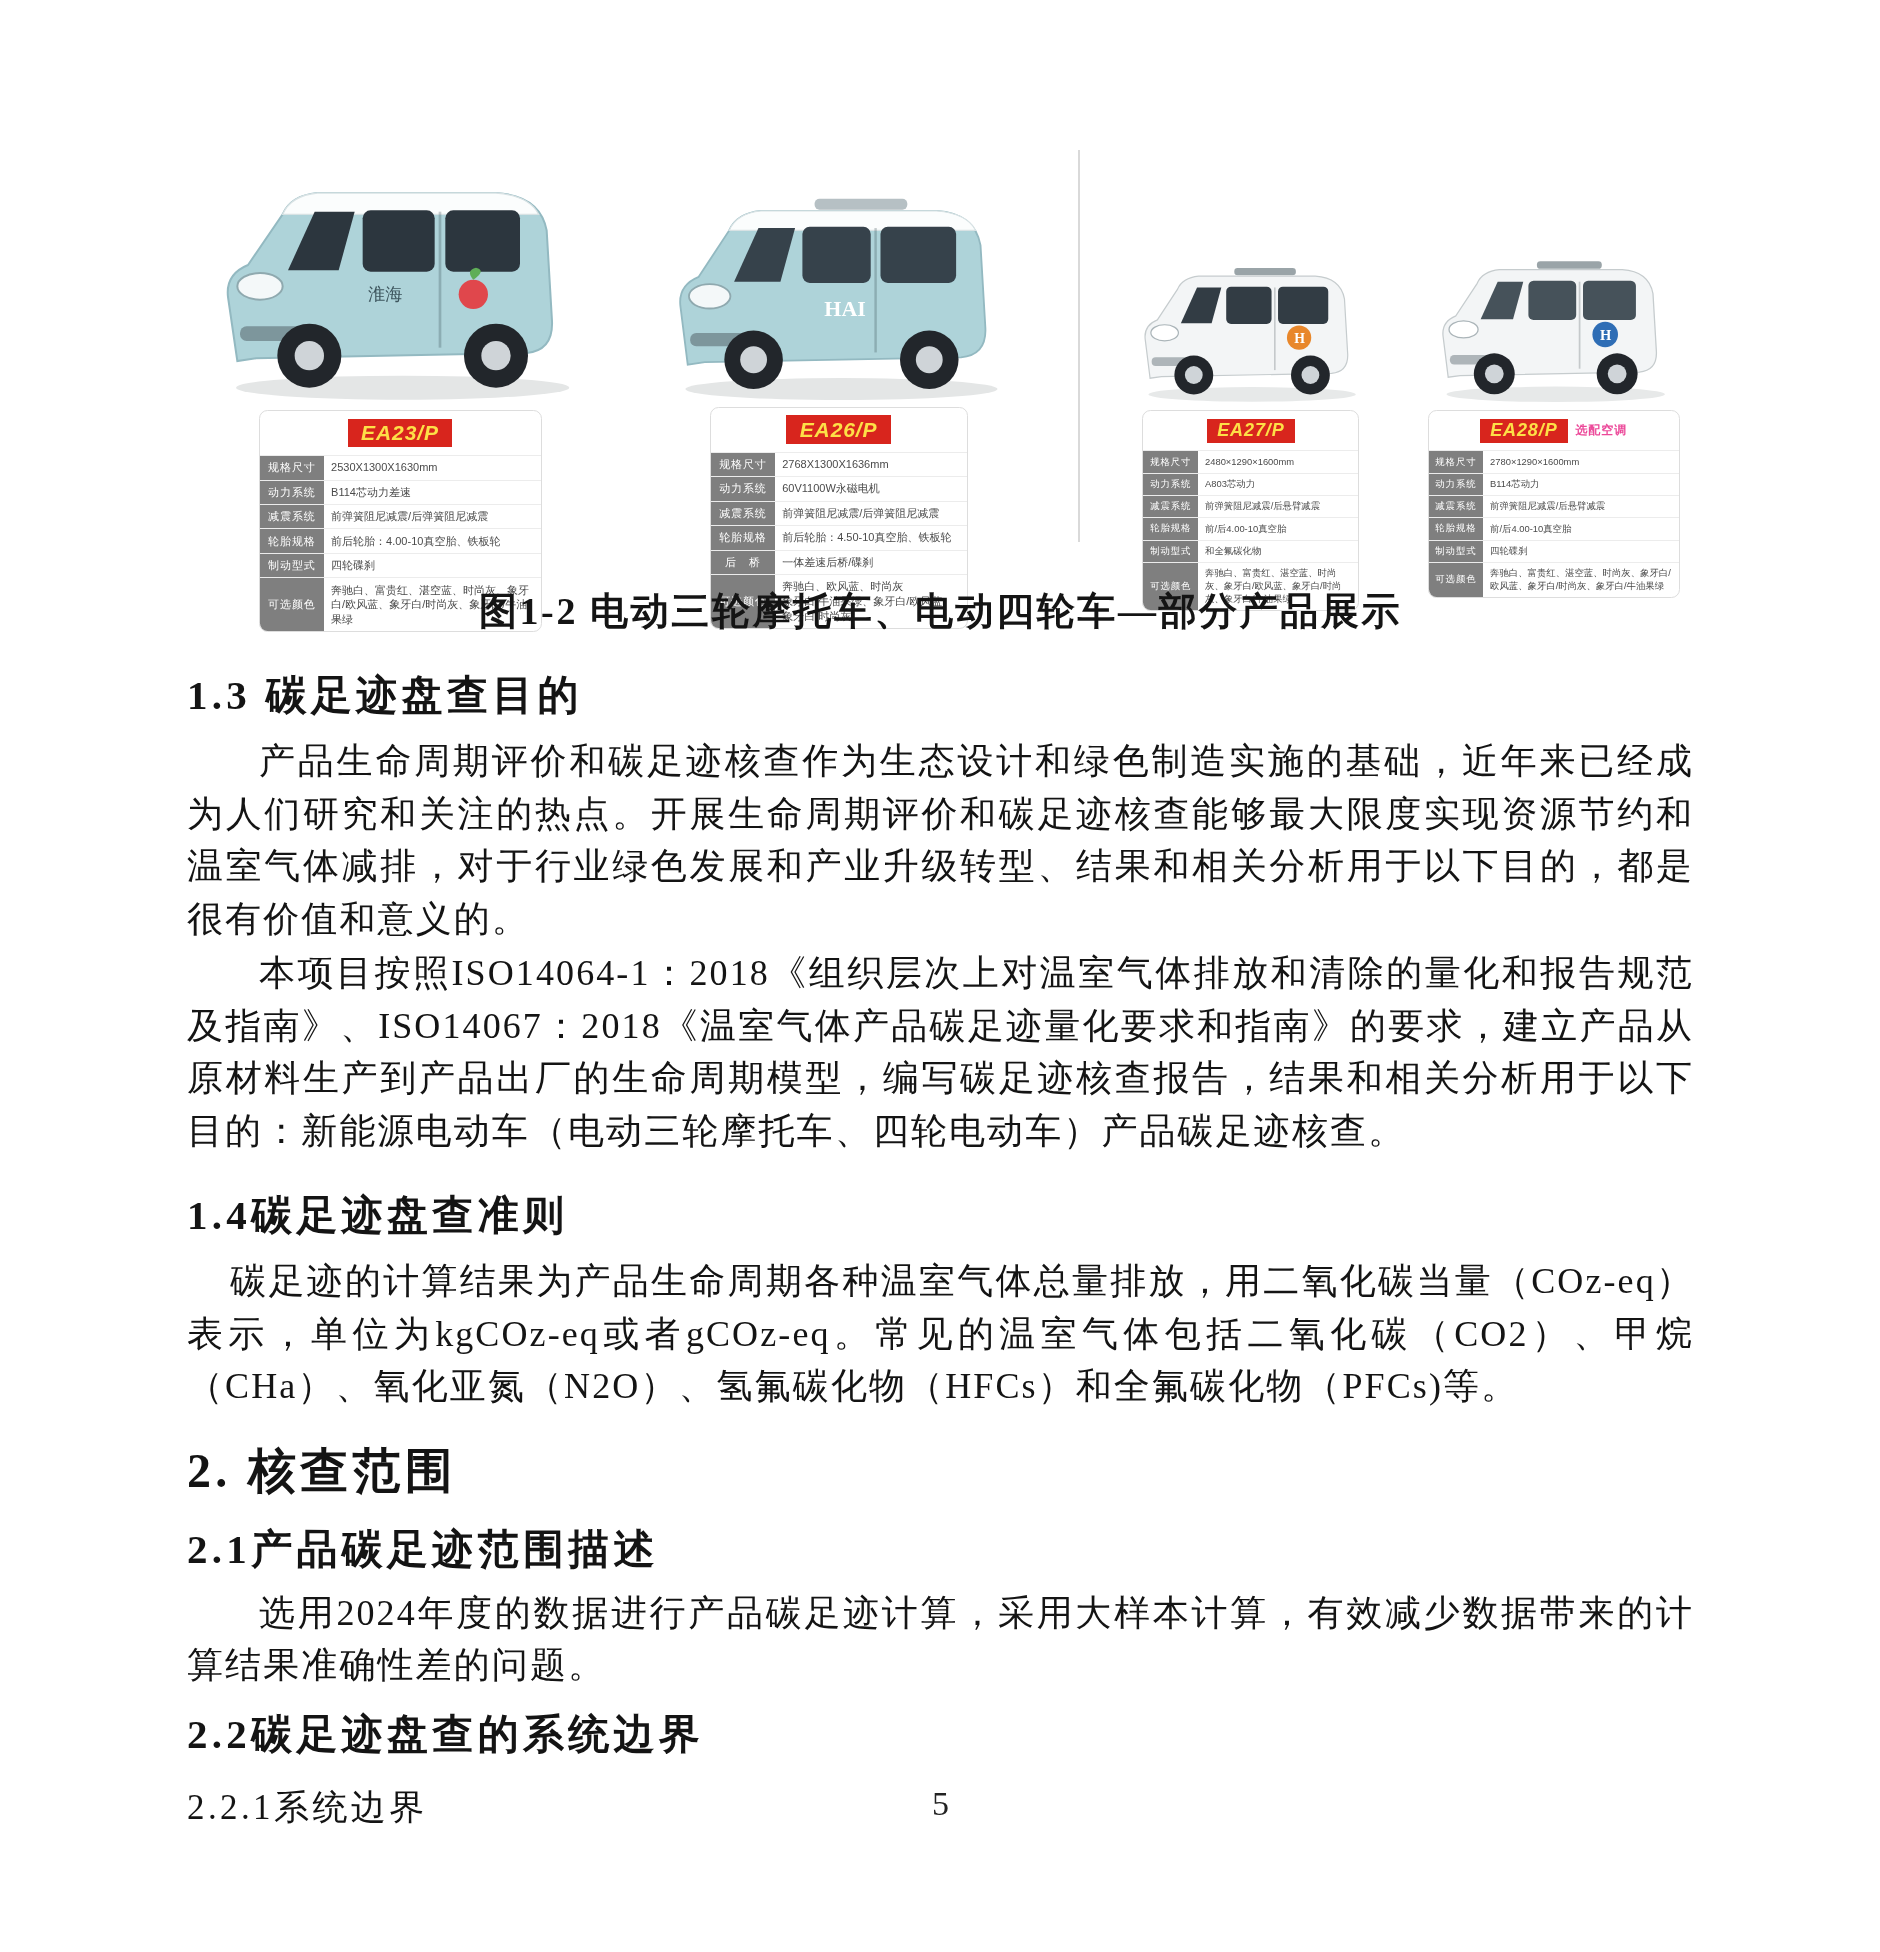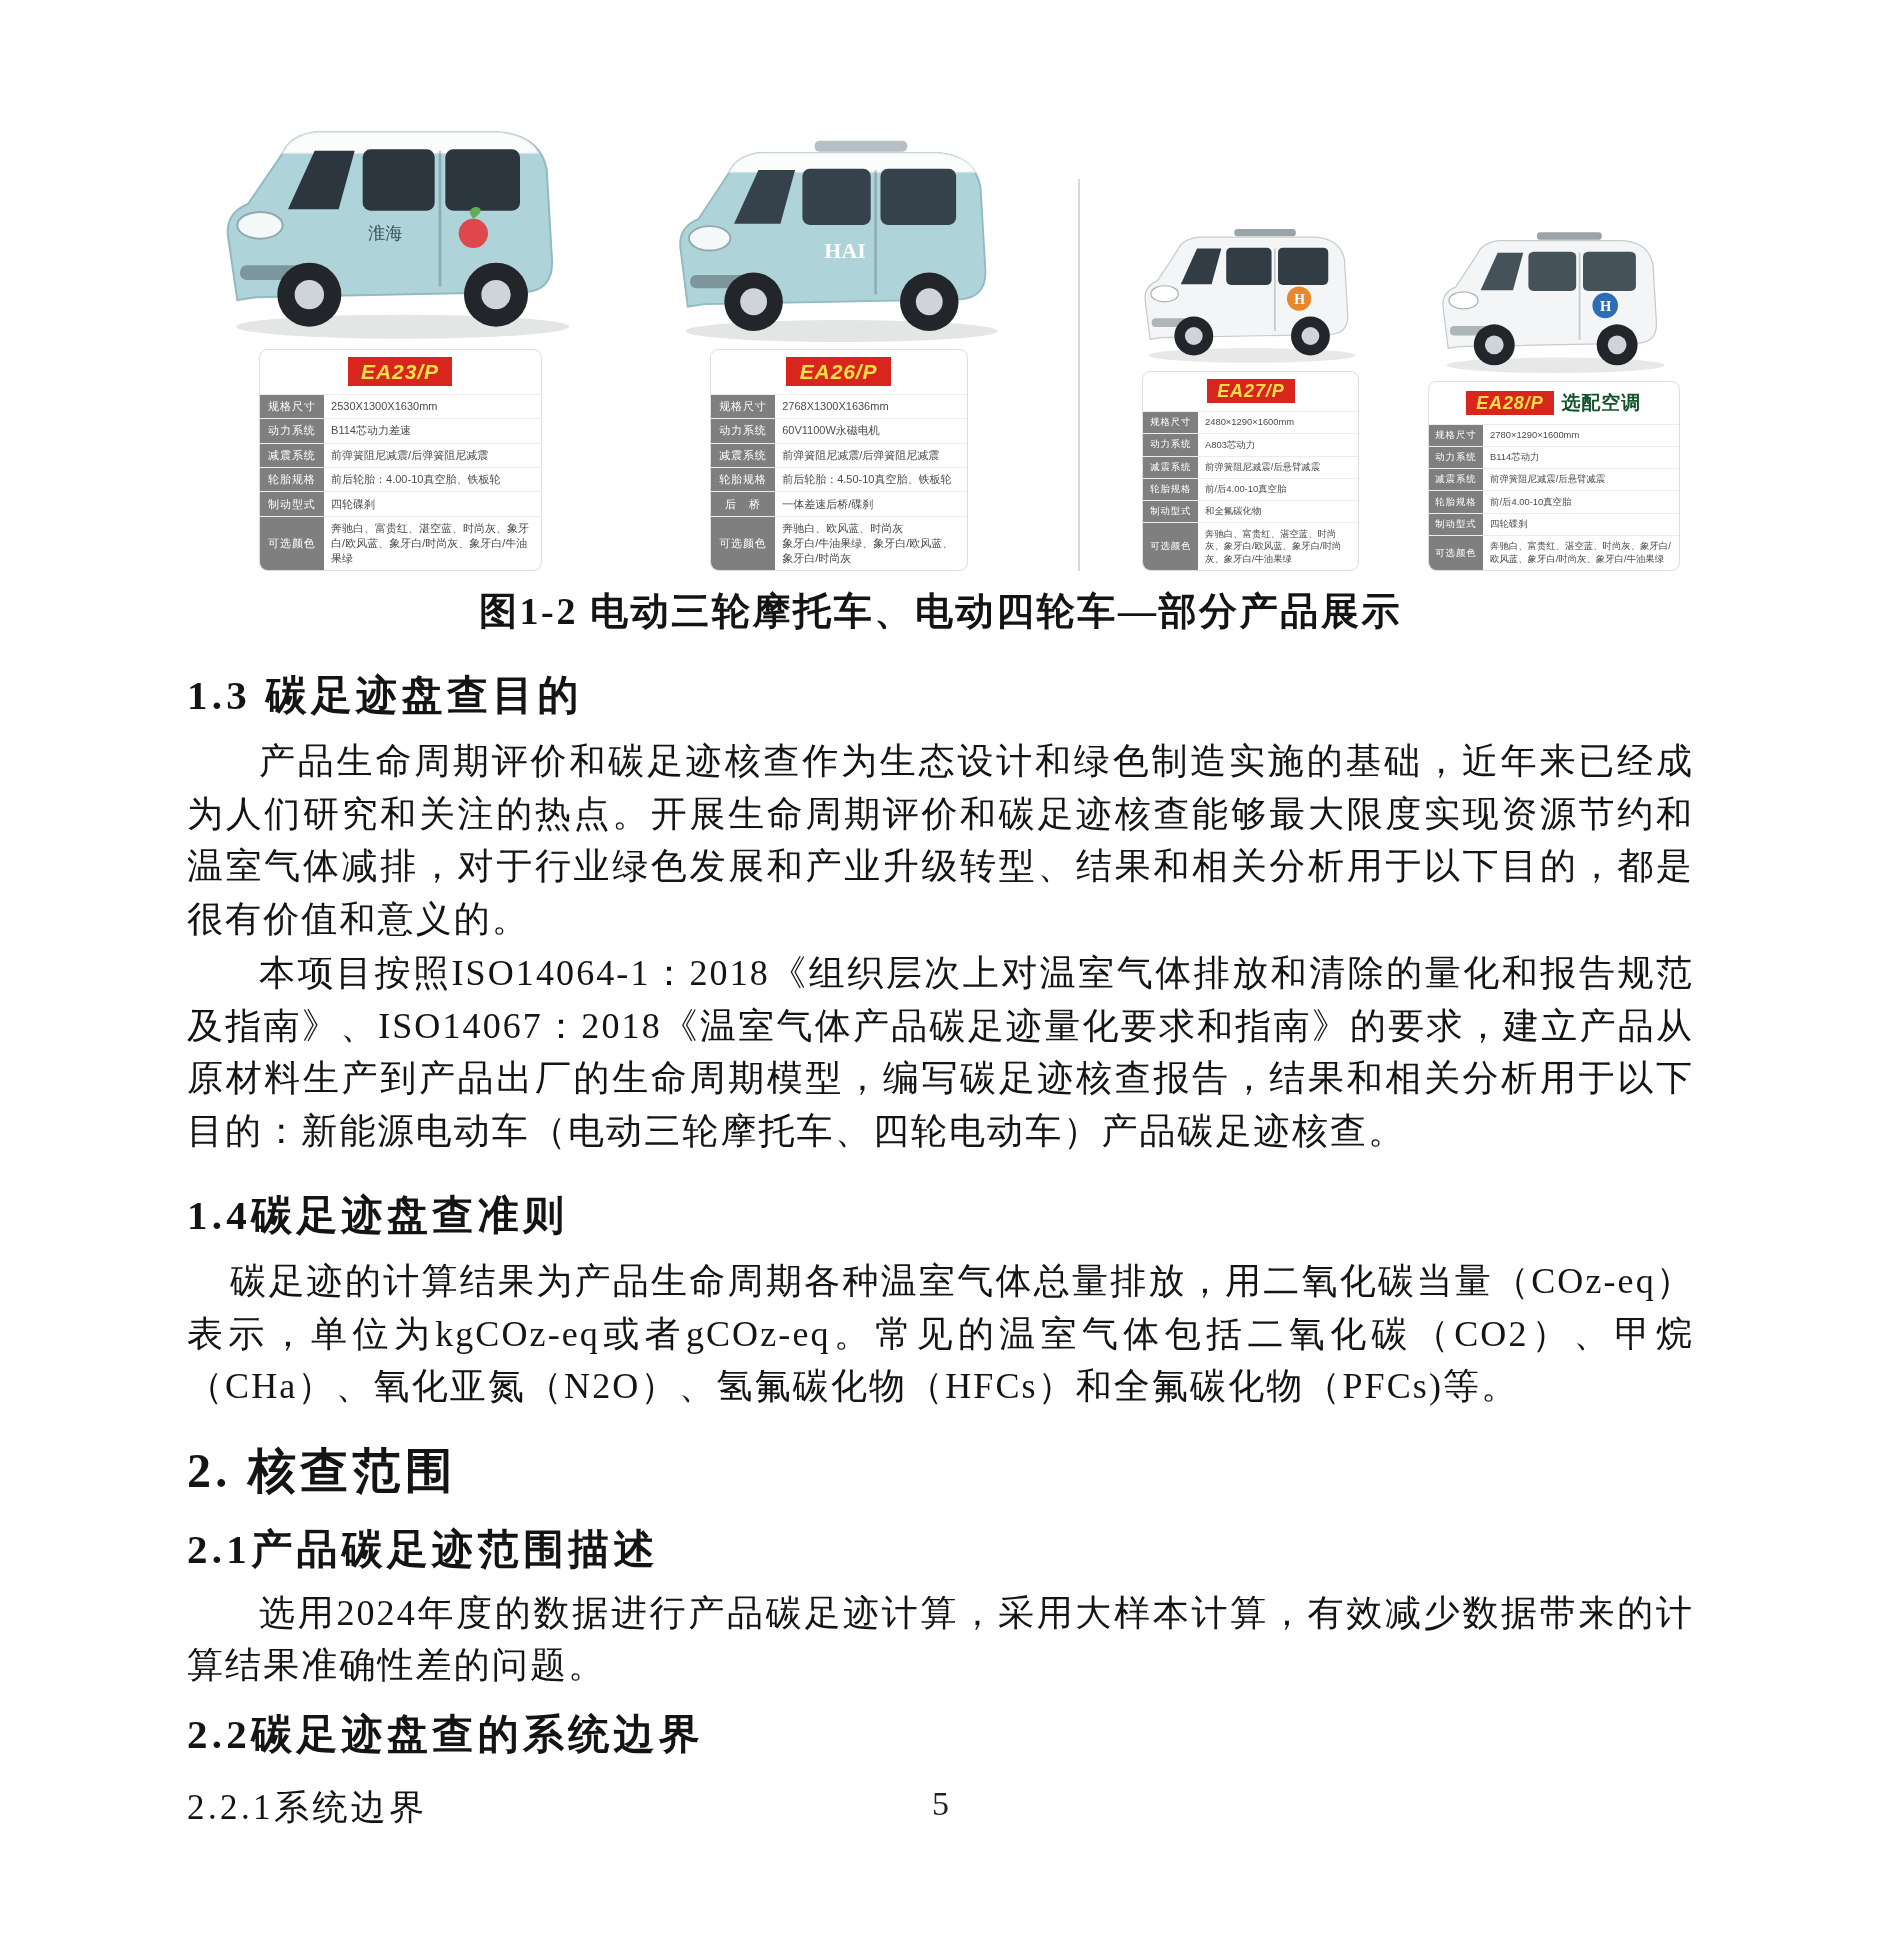--- a/index.html
+++ b/index.html
@@ -1,36 +1,36 @@
 <!DOCTYPE html>
 <html style="font-size:13.6px"><head>
 <meta charset="utf-8">
 <style>
   html,body{margin:0;padding:0;background:#ffffff;}
   .page{position:relative;width:1881px;height:1952px;background:#ffffff;overflow:hidden;
         font-family:"Liberation Serif","DejaVu Serif",serif;color:#141414;}
   .content{padding:0 187px;}
 
   
-  .figure{margin-top:124px;height:447px;display:flex;align-items:flex-end;justify-content:space-between;}
+  .figure{margin-top:124px;height:447px;display:flex;align-items:flex-start;justify-content:space-between;}
   .card{display:flex;flex-direction:column;align-items:center;}
   .card-1{width:426px;} .card-2{width:383px;} .card-3{width:256px;} .card-4{width:281px;}
   .imgbox{height:281px;display:flex;align-items:flex-end;justify-content:center;}
   .car{display:block;}
   .car-1{width:400px;} .car-2{width:366px;} .car-3{width:243px;} .car-4{width:256px;}
   .divider{width:2.6px;background:#d9d9d9;height:392px;margin:25.6px 8.5px 0 13.6px;flex:0 0 2.6px;}
 
   .spec{border:0.9px solid #dddddd;border-radius:8.5px;background:#fff;overflow:hidden;
         font-family:"Liberation Sans","DejaVu Sans",sans-serif;width:281px;margin-top:5.1px;}
   .card-2 .spec{width:256px;margin-top:1.7px;}
   .card-3 .spec{width:215px;} .card-4 .spec{width:250px;}
   .spec .head{display:flex;justify-content:center;align-items:center;gap:7.7px;padding:7.7px 5.1px;}
   .badge{background:#d8251d;color:#fde047;font-weight:700;font-style:italic;
          padding:3.4px 13.6px 4.3px;font-size:21px;line-height:1;letter-spacing:0.9px;}
-  .badge-note{font-weight:700;color:#14532d;font-size:19px;letter-spacing:0.9px;}
+  .badge-note{font-weight:700;color:#ec4899;font-size:12px;letter-spacing:0.9px;}
   .row{display:flex;border-top:0.9px solid #ececec;}
   .lab{flex:0 0 58px;background:#7f7f7f;color:#ffffff;font-size:11px;letter-spacing:0.9px;
        display:flex;align-items:center;justify-content:center;text-align:center;padding:3.4px 3.4px;}
   .val{flex:1;font-size:11px;color:#4a4a4a;padding:4.3px 6.8px;display:flex;align-items:center;
        line-height:1.35;white-space:pre-line;text-align:left;}
   .small .lab{flex-basis:48px;font-size:9.4px;}
   .small .val{font-size:9.4px;}
   .small .badge{font-size:18px;padding:2.6px 10.2px 3.4px;}
 
   

